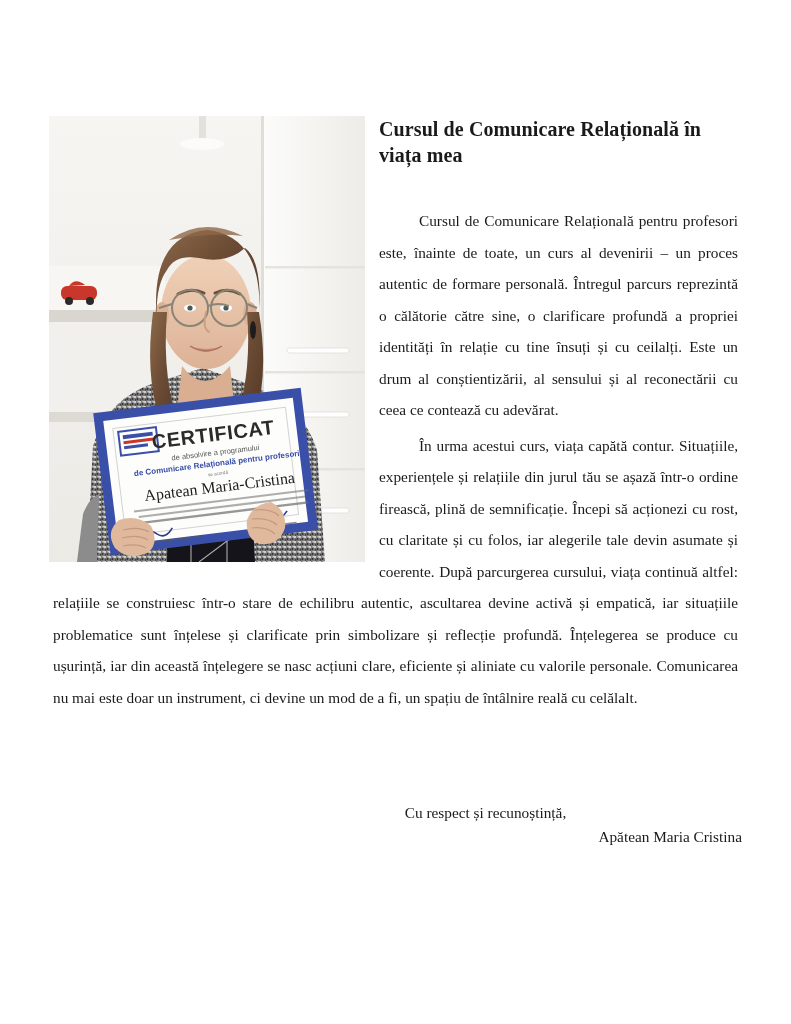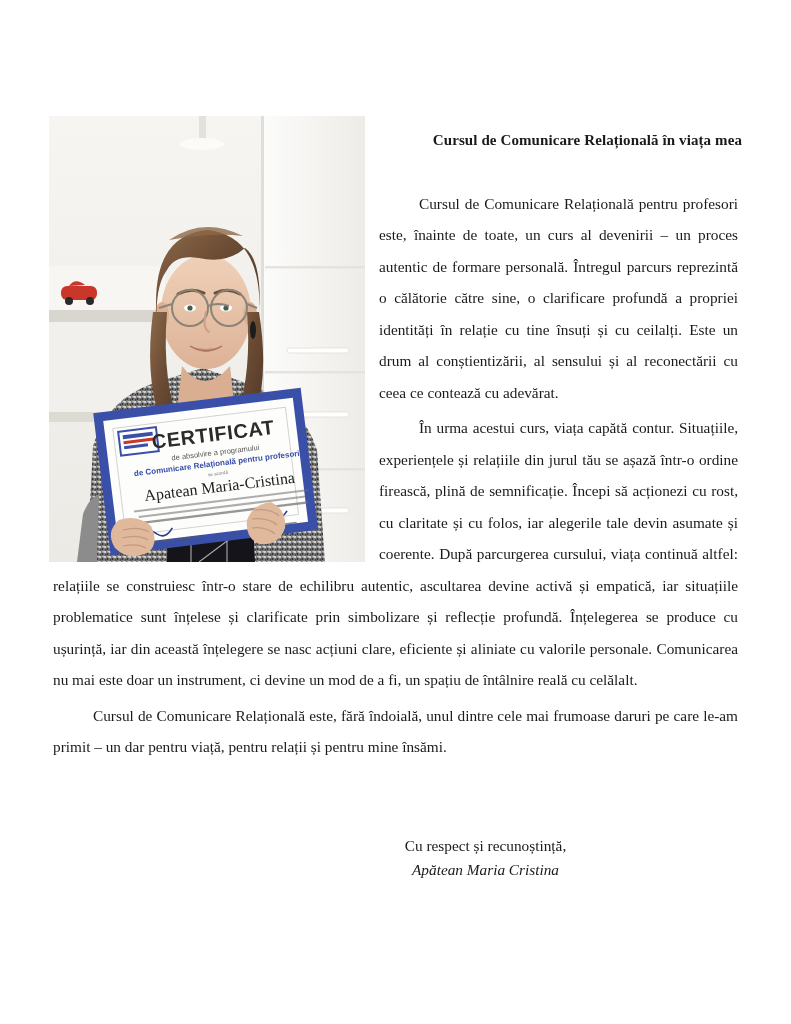--- a/index.html
+++ b/index.html
@@ -43,51 +43,51 @@
   }
 
   .photo-canvas {
     position: absolute;
     inset: 0;
     display: block;
   }
 
   
   .doc-title {
-    font-size: 15px;
+    font-size: 20px;
     font-weight: bold;
-    text-align: right;
-    margin: 15px 0 0 0;
+    text-align: left;
+    margin: 0 0 0 0;
     line-height: 1.3;
     letter-spacing: 0.1px;
   }
 
   p.body-par {
     font-size: 15.3px;
     line-height: 31.5px;
     text-align: justify;
     text-justify: inter-word;
     margin: 4px;
     text-indent: 40px;
     hyphens: none;
   }
 
   .gap-after-title { height: 33px; }
   .blank-line { height: 31.5px; }
 
   .signature {
     clear: both;
-    margin-top: 36px;
+    margin-top: 52px;
     text-align: center;
     padding-left: 180px;
     font-size: 15.3px;
     line-height: 24px;
   }
   .signature .sig-name {
-    font-style: italic;
+    text-align: right;
   }
 </style>
 </head>
 <body>
 
 <div class="page">
   <div class="content">
 
     <figure class="photo-figure">
       <svg class="photo-canvas" viewBox="0 0 316 446" preserveAspectRatio="none">
@@ -250,21 +250,20 @@
           </g>
         </g>
       </svg>
     </figure>
 
     <h1 class="doc-title">Cursul de Comunicare Relațională în viața mea</h1>
     <div class="gap-after-title"></div>
 
     <p class="body-par">Cursul de Comunicare Relațională pentru profesori este, înainte de toate, un curs al devenirii – un proces autentic de formare personală. Întregul parcurs reprezintă o călătorie către sine, o clarificare profundă a propriei identități în relație cu tine însuți și cu ceilalți. Este un drum al conștientizării, al sensului și al reconectării cu ceea ce contează cu adevărat.</p>
     <p class="body-par">În urma acestui curs, viața capătă contur. Situațiile, experiențele și relațiile din jurul tău se așază într-o ordine firească, plină de semnificație. Începi să acționezi cu rost, cu claritate și cu folos, iar alegerile tale devin asumate și coerente. După parcurgerea cursului, viața continuă altfel: relațiile se construiesc într-o stare de echilibru autentic, ascultarea devine activă și empatică, iar situațiile problematice sunt înțelese și clarificate prin simbolizare și reflecție profundă. Înțelegerea se produce cu ușurință, iar din această înțelegere se nasc acțiuni clare, eficiente și aliniate cu valorile personale. Comunicarea nu mai este doar un instrument, ci devine un mod de a fi, un spațiu de întâlnire reală cu celălalt.</p>
-    <p class="body-par">Cursul de Comunicare Relațională este, fără îndoială, unul dintre cele mai frumoase daruri pe care le-am primit – un dar pentru viață, pentru relații și pentru mine însămi.</p>
     <div class="blank-line"></div>
 
     <div class="signature">
       <div>Cu respect și recunoștință,</div>
       <div class="sig-name">Apătean Maria Cristina</div>
     </div>
 
   </div>
 </div>
 

